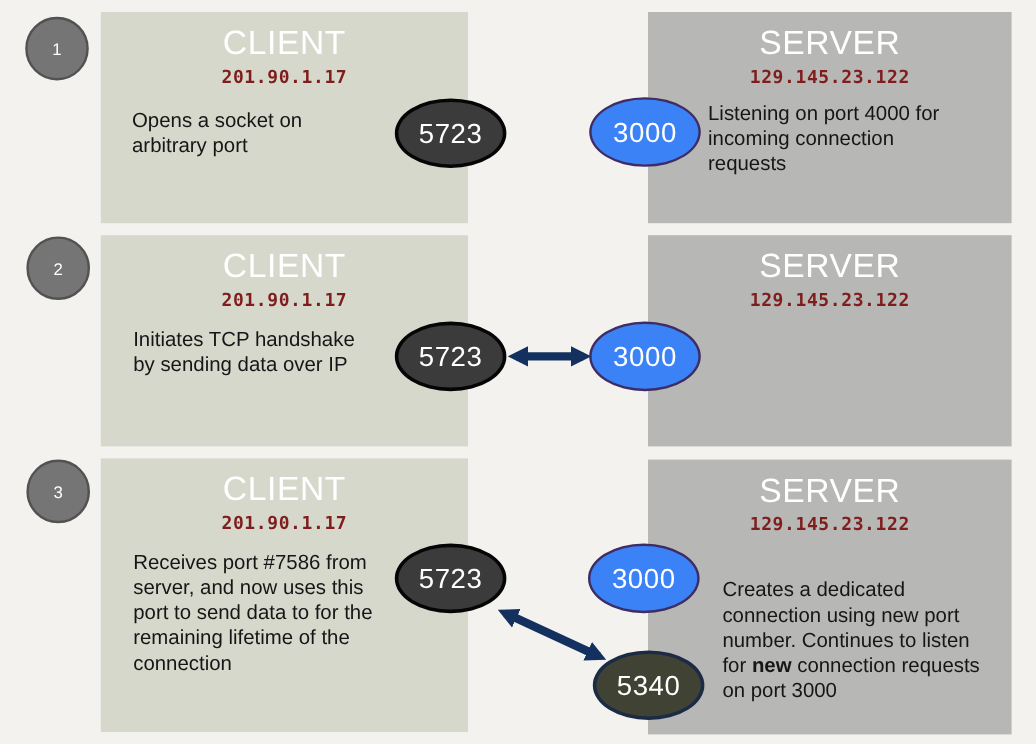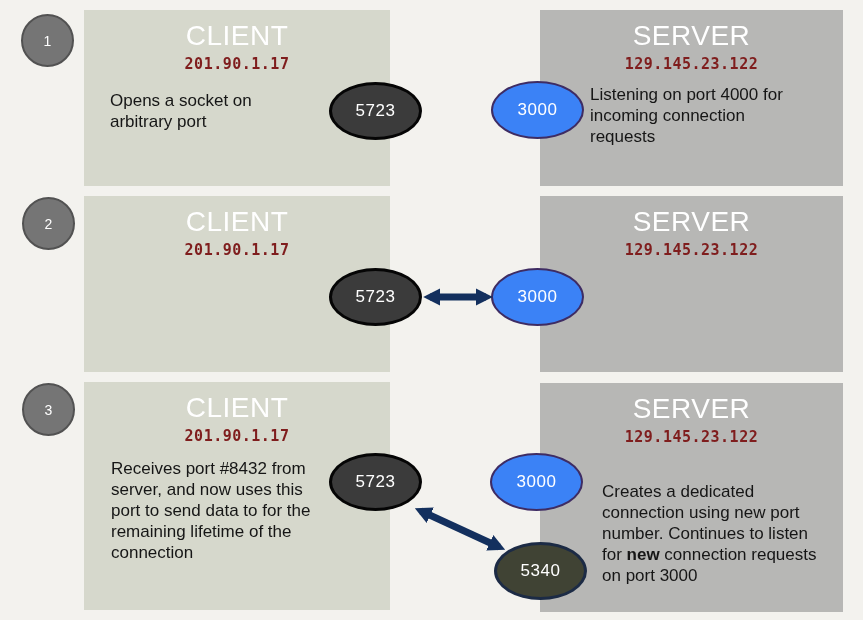--- a/index.html
+++ b/index.html
@@ -57,21 +57,21 @@
     font-size: 17px;
     line-height: 21px;
   }
 
   .port-ellipse {
     position: absolute;
     width: 93px; height: 58px;
     border-radius: 50%;
     display: flex; align-items: center; justify-content: center;
     color: #ffffff;
-    font-size: 17px;
+    font-size: 23px;
     letter-spacing: 0.5px;
   }
   .port-dark   { background: #3b3b3b; border: 3px solid #050505; }
   .port-purple { background: #3b82f6; border: 2.5px solid #3e2c63; }
   .port-olive  { background: #404334; border: 3px solid #1c2b45; }
 
   .arrow-layer {
     position: absolute;
     left: 0; top: 0;
     width: 863px; height: 620px;
@@ -109,20 +109,21 @@
   </div>
 
   <div class="abs step-circle" style="left:22px; top:197px;">
     <span>2</span>
   </div>
 
   <div class="party-box client-box" style="left:84px; top:196px; width:306px; height:176px;">
     <div class="box-title">CLIENT</div>
     <div class="box-ip">201.90.1.17</div>
   </div>
+  <div class="body-text" style="left:111px; top:272px; width:205px;">Initiates TCP handshake by sending data over IP</div>
 
   <div class="party-box server-box" style="left:540px; top:196px; width:303px; height:176px;">
     <div class="box-title">SERVER</div>
     <div class="box-ip">129.145.23.122</div>
   </div>
 
   <div class="port-ellipse port-dark" style="left:329px; top:268px;">
     <span>5723</span>
   </div>
   <div class="port-ellipse port-purple" style="left:491px; top:268px;">
@@ -130,21 +131,21 @@
   </div>
 
   <div class="abs step-circle" style="left:22px; top:383px;">
     <span>3</span>
   </div>
 
   <div class="party-box client-box" style="left:84px; top:382px; width:306px; height:228px;">
     <div class="box-title">CLIENT</div>
     <div class="box-ip">201.90.1.17</div>
   </div>
-  <div class="body-text" style="left:111px; top:458px; width:205px;">Receives port #8432 from server, and now uses this port to send data to for the remaining lifetime of the connection</div>
+  <div class="body-text" style="left:111px; top:458px; width:205px;">Receives port #7586 from server, and now uses this port to send data to for the remaining lifetime of the connection</div>
 
   <div class="party-box server-box" style="left:540px; top:383px; width:303px; height:229px;">
     <div class="box-title">SERVER</div>
     <div class="box-ip">129.145.23.122</div>
   </div>
   <div class="body-text" style="left:602px; top:481px; width:218px;">
     <span>Creates a dedicated connection using new port number.  Continues to listen for </span><span class="bold">new</span><span> connection requests on port 3000</span>
   </div>
 
   <div class="port-ellipse port-dark" style="left:329px; top:453px;">

